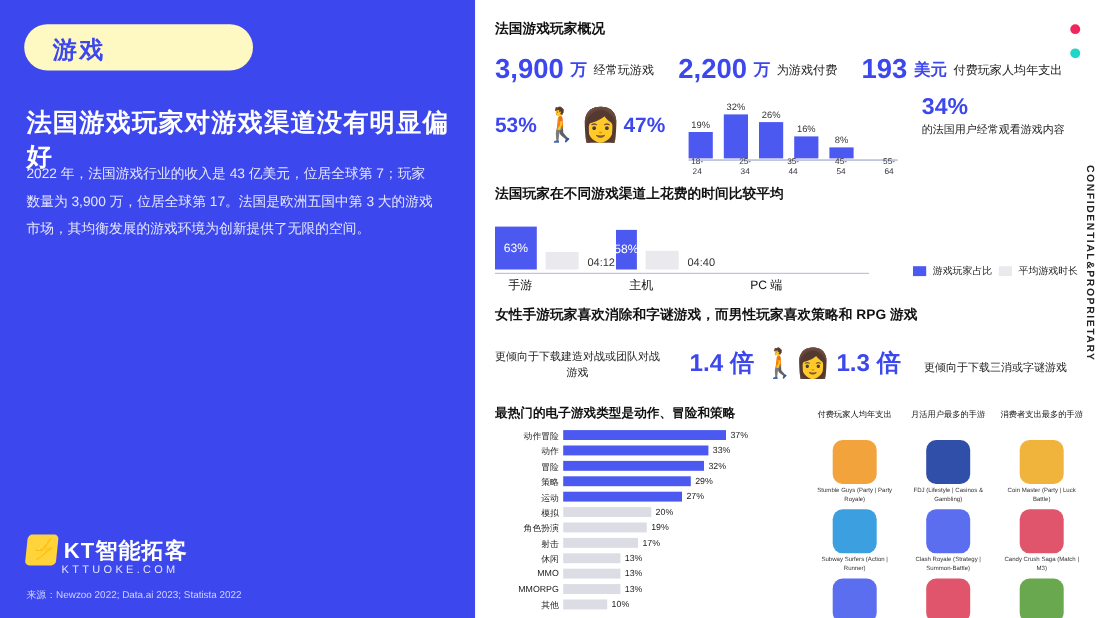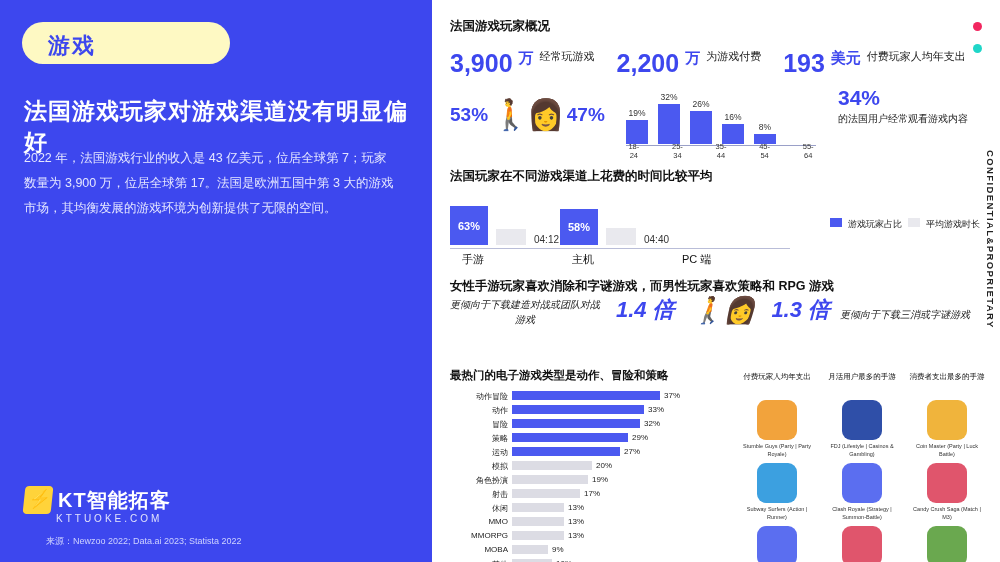--- a/index.html
+++ b/index.html
@@ -38,41 +38,41 @@
   .logo-mark {
     width:28px; height:28px; background:#ffd33a; border-radius:4px;
     position:relative; transform:skewX(-6deg);
   }
   .logo-mark:after {
     content:"\26A1"; position:absolute; left:5px; top:2px; font-size:18px; color:#f0444a;
   }
   .logo-text { font-size:20px; font-weight:bold; color:#fff; letter-spacing:1px;}
   .logo-sub { position:absolute; left:56px; bottom:38px; font-size:10px; color:#ffffff; opacity:.85; letter-spacing:3px;}
   .source {
-    position:absolute; left:24px; bottom:14px; font-size:9px; color:#ced2ff;margin-left:22px;
+    position:absolute; left:24px; bottom:14px; font-size:9px; color:#ced2ff;
   }
   
   .right { position:absolute; left:432px; top:0; width:568px; height:562px; background:#fff; }
   .sec-title { font-size:12.5px; font-weight:bold; color:#111; }
 
   
   .dot { position:absolute; right:18px; width:9px; height:9px; border-radius:50%; }
   .dot1 { top:22px; background:#f2265f; }
   .dot2 { top:44px; background:#1fd6c8; }
 
   
   .side-vert {
     position:absolute; right:4px; top:150px;
     writing-mode:vertical-rl;
     font-size:9.5px; letter-spacing:1.4px; color:#222; font-weight:bold;
   }
 
   
   .s1 { position:absolute; left:18px; top:18px; width:520px; }
-  .stat-row { display:flex; align-items:flex-start; gap:6px; margin-top:14px; flex-wrap:nowrap;}
+  .stat-row { display:flex; align-items:center; gap:6px; margin-top:14px; flex-wrap:nowrap;}
   .big-num { font-size:25px; font-weight:bold; color:#3d47ee; }
   .unit { font-size:15px; font-weight:bold; color:#3d47ee; }
   .stat-lbl { font-size:11px; color:#222; }
 
   .gender-row { position:absolute; left:0; top:82px; display:flex; align-items:center; gap:4px;}
   .pct-blue { font-size:19px; font-weight:bold; color:#3d47ee; }
   .people { font-size:30px; line-height:1; letter-spacing:-2px; }
 
   
   .agechart { position:absolute; left:176px; top:62px; width:190px; height:80px; }
@@ -86,37 +86,37 @@
 
   .s1-right { position:absolute; left:388px; top:68px; width:150px; }
   .s1-right .bn { font-size:21px; font-weight:bold; color:#3d47ee; }
   .s1-right .cap { font-size:10px; color:#222; line-height:1.4; margin-top:2px;}
 
   
   .s2 { position:absolute; left:18px; top:168px; width:530px; }
   .s2-chart { position:relative; margin-top:20px; height:62px; }
   .chan { position:absolute; bottom:22px; width:150px; }
   .chan .barwrap { display:flex; align-items:flex-end; gap:8px; }
-  .chan .bluebar { background:#4b59f0; color:#fff; font-size:11px; font-weight:bold;
+  .chan .bluebar { background:#4b59f0; color:#fff; font-size:11px; font-weight:normal;
                    display:flex; align-items:center; justify-content:center; }
   .chan .graybar { background:#e9e9ee; }
   .chan .graylbl { font-size:10px; color:#333; }
   .s2-axis { position:absolute; left:0; bottom:18px; width:340px; border-bottom:1px solid #b9bdd8; }
   .chan-name { position:absolute; bottom:0; font-size:11px; color:#111; }
 
-  .legend { position:absolute; right:0; bottom:36px; display:flex; align-items:flex-start; gap:6px; font-size:9px; color:#222;margin-top:17px;}
+  .legend { position:absolute; right:0; bottom:14px; display:flex; align-items:center; gap:6px; font-size:9px; color:#222;margin-top:17px;}
   .legend i { display:inline-block; width:12px; height:9px; }
 
   
   .s3 { position:absolute; left:18px; top:278px; width:530px; }
   .s3 .line { font-size:12.5px; font-weight:bold; color:#111; }
-  .s3-row { position:relative; height:44px;font-style:italic; }
+  .s3-row { position:relative; margin-top:20px; height:44px; }
   .s3-txt-l { position:absolute; left:0; top:2px; width:150px; font-size:10px; color:#222; line-height:1.5; text-align:center;}
   .s3-txt-r { position:absolute; right:0; top:12px; width:150px; font-size:10px; color:#222; line-height:1.5; text-align:center;}
-  .s3-mid { position:absolute; left:158px; top:0; width:230px; display:flex; align-items:center; justify-content:center; gap:18px;}
+  .s3-mid { position:absolute; left:158px; top:0; width:230px; display:flex; align-items:center; justify-content:center; gap:7px;}
   .s3-mid .mult { font-size:22px; font-weight:bold; color:#3d47ee; }
 
   
   .s4 { position:absolute; left:18px; top:368px; width:280px; }
   .genre-row { display:flex; height:13px; margin-bottom:1px; }
   .genre-name { width:62px; text-align:right; font-size:8px; color:#222; padding-right:4px;}
   .genre-bar { height:9px; background:#4b59f0; }
   .genre-bar.gray { background:#dcdce4; }
   .genre-val { font-size:8px; color:#222; margin-left:4px; }
 
@@ -227,21 +227,21 @@
     <div class="chan" style="left: 0px;">
           <div class="barwrap">
             <div class="bluebar" style="width: 38px; height: 38.6px;">63%</div>
             <div class="graybar" style="width: 30px; height: 15.76px;"></div>
             <span class="graylbl">04:12</span>
           </div>
         </div>
         <div class="chan-name" style="left: 12px;">手游</div>
         <div class="chan" style="left: 110px;">
           <div class="barwrap">
-            <div class="bluebar" style="width: 38px; height: 36.1714px;">58%</div>
+            <div class="bluebar" style="width: 19px; height: 36.1714px;">58%</div>
             <div class="graybar" style="width: 30px; height: 17.076px;"></div>
             <span class="graylbl">04:40</span>
           </div>
         </div>
         <div class="chan-name" style="left: 122px;">主机</div>
         <div class="chan-name" style="left: 232px;">PC 端</div>
       </div>
   </div>
 
   <div class="s3">
@@ -309,25 +309,20 @@
           <div class="genre-name">MMO</div>
           <div class="genre-bar gray" style="width: 52px;"></div>
           <div class="genre-val">13%</div>
         </div>
         <div class="genre-row">
           <div class="genre-name">MMORPG</div>
           <div class="genre-bar gray" style="width: 52px;"></div>
           <div class="genre-val">13%</div>
         </div>
         <div class="genre-row">
-          <div class="genre-name">MOBA</div>
-          <div class="genre-bar gray" style="width: 36px;"></div>
-          <div class="genre-val">9%</div>
-        </div>
-        <div class="genre-row">
           <div class="genre-name">其他</div>
           <div class="genre-bar gray" style="width: 40px;"></div>
           <div class="genre-val">10%</div>
         </div>
       </div>
   </div>
 
   <div class="s5" id="appcols">
       <div class="col">
         <div class="col-h">付费玩家人均年支出</div>

